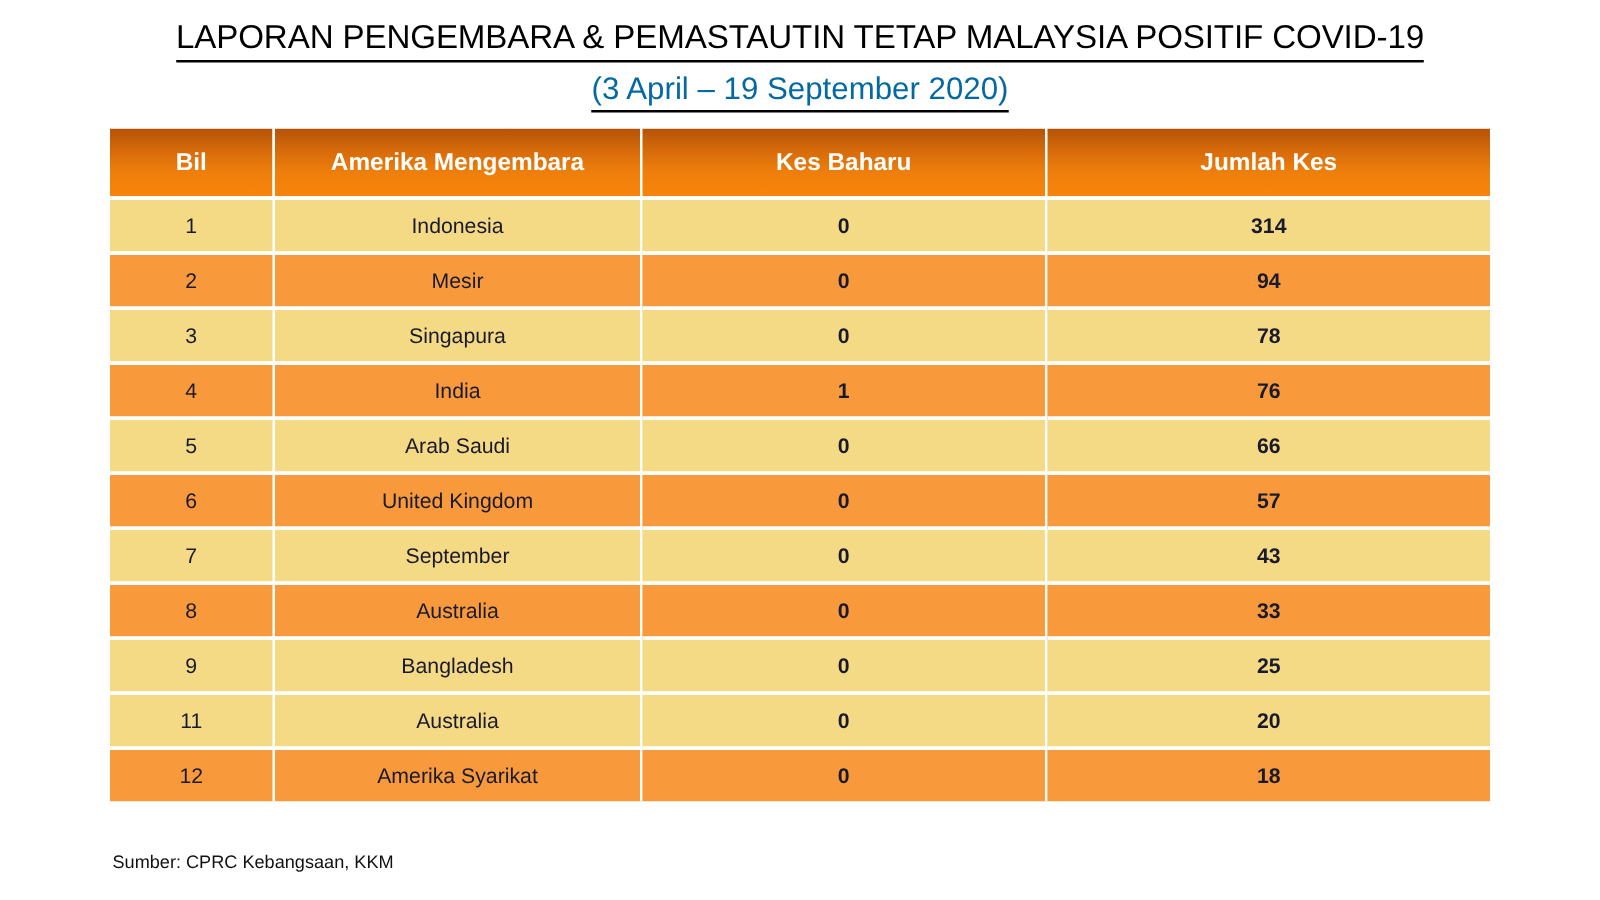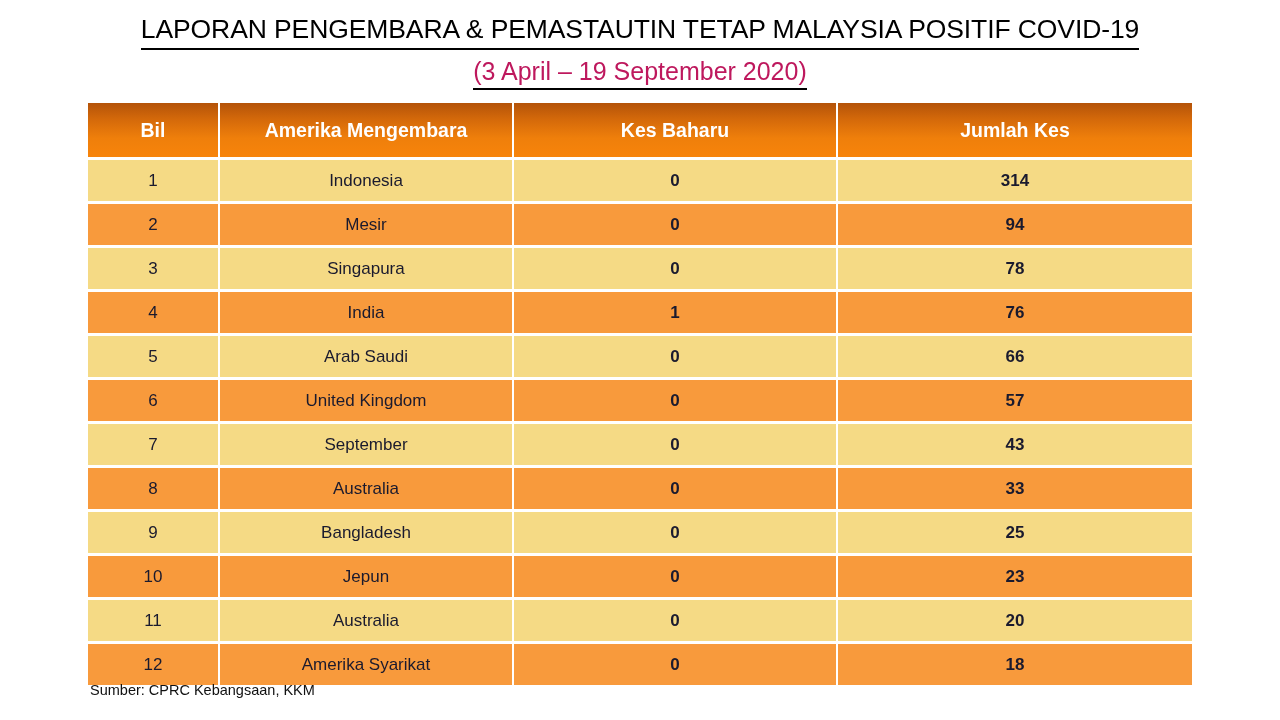--- a/index.html
+++ b/index.html
@@ -42,21 +42,21 @@
   }
   .subtitle-wrap {
     width: 1280px;
     text-align: center;
     margin-top: 5px;
   }
   .subtitle-line {
     display: inline-block;
     font-size: 25px;
     font-weight: 400;
-    color: #be185d;
+    color: #0369a1;
     line-height: 1.3;
     border-bottom: 2.5px solid #000000;
     padding-bottom: 1px;
     white-space: nowrap;
   }
 
   
   .table-wrap {
     position: absolute;
     left: 88px;
@@ -197,26 +197,20 @@
           <td class="cell-negara">Australia</td>
           <td class="cell-baharu">0</td>
           <td class="cell-jumlah">33</td>
         </tr>
         <tr class="row-light">
           <td class="cell-bil">9</td>
           <td class="cell-negara">Bangladesh</td>
           <td class="cell-baharu">0</td>
           <td class="cell-jumlah">25</td>
         </tr>
-        <tr class="row-dark">
-          <td class="cell-bil">10</td>
-          <td class="cell-negara">Jepun</td>
-          <td class="cell-baharu">0</td>
-          <td class="cell-jumlah">23</td>
-        </tr>
         <tr class="row-light">
           <td class="cell-bil">11</td>
           <td class="cell-negara">Australia</td>
           <td class="cell-baharu">0</td>
           <td class="cell-jumlah">20</td>
         </tr>
         <tr class="row-dark">
           <td class="cell-bil">12</td>
           <td class="cell-negara">Amerika Syarikat</td>
           <td class="cell-baharu">0</td>

